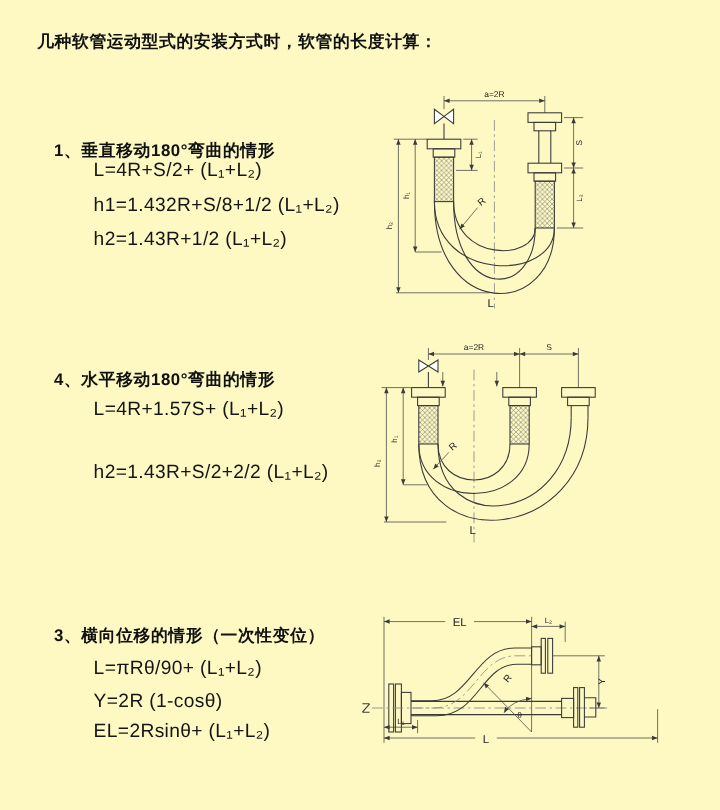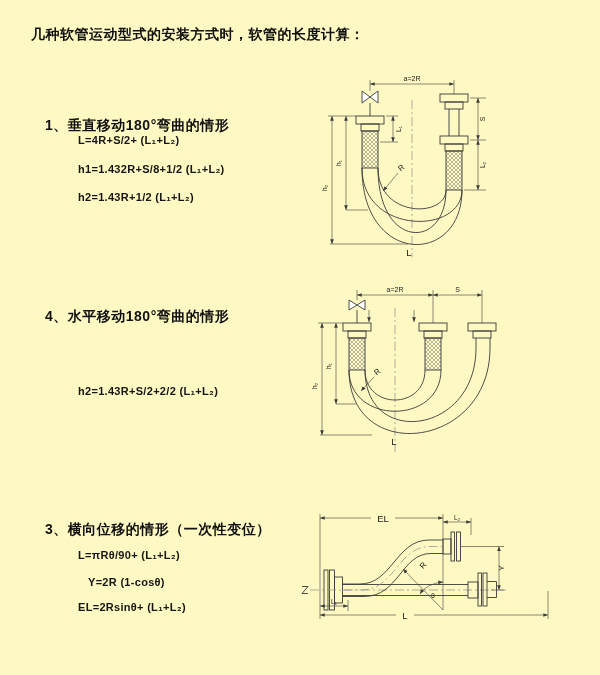--- a/index.html
+++ b/index.html
@@ -1,20 +1,20 @@
 <!DOCTYPE html>
 <html><head>
 <meta charset="utf-8">
 <style>
   html,body{margin:0;padding:0;background:#fff;}
   .page{position:relative;width:600px;height:675px;background:#fef9c3;overflow:hidden;
         font-family:"Liberation Sans","DejaVu Sans",sans-serif;color:#1a1a1a;padding-left:14px;}
   .abs{position:absolute;white-space:nowrap;}
   .cn{font-size:14px;font-weight:bold;letter-spacing:.5px;color:#111;}
-  .fm{font-size:11px;font-weight:bold;letter-spacing:.3px;color:#151515;}
+  .fm{font-size:16px;font-weight:normal;letter-spacing:.3px;color:#151515;}
   svg.diagram{position:absolute;overflow:visible;}
   svg text{font-family:"Liberation Sans","DejaVu Sans",sans-serif;fill:#222;}
   .t65{font-size:6.5px;} .t7{font-size:7px;} .t8{font-size:8px;} .t9{font-size:9.5px;}
   .ln{stroke:#3b3b3b;stroke-width:.9;fill:none;}
   .dim{stroke:#4a4a4a;stroke-width:.65;fill:none;}
   .cl{stroke:#8c8c8c;stroke-width:.7;fill:none;stroke-dasharray:9 3 2 3;}
   .hatch{fill:url(#hx);stroke:#3b3b3b;stroke-width:.9;}
   .wf{fill:#fff;stroke:#3b3b3b;stroke-width:.9;}
 </style>
 </head>
@@ -82,20 +82,21 @@
     <text class="t65" transform="rotate(-90 29 93)" x="29" y="93" text-anchor="middle">h₁</text>
     <text class="t65" transform="rotate(-90 15 118)" x="15" y="118" text-anchor="middle">h₂</text>
 
     <line class="dim" x1="86" y1="103" x2="71" y2="121" marker-end="url(#ar)"></line>
     <text class="t8" transform="rotate(-40 91 100)" x="91" y="100" text-anchor="middle">R</text>
 
     <text class="t9" x="97" y="186" text-anchor="middle">L</text>
   </svg>
 
   <div class="abs cn" style="left:45px;top:308px">4、水平移动180°弯曲的情形</div>
+  <div class="abs fm" style="left:78px;top:333px">L=4R+1.57S+ (L₁+L₂)</div>
   <div class="abs fm" style="left:78px;top:385px">h2=1.43R+S/2+2/2 (L₁+L₂)</div>
 
   <svg class="diagram" style="left:310px;top:280px" width="290" height="180" viewBox="0 0 290 180">
     <path class="cl" d="M85,28 V172"></path>
 
     <path class="dim" d="M47,10 V20 M123,10 V43 M172,10 V43"></path>
     <line class="dim" x1="47" y1="15" x2="123" y2="15" marker-start="url(#ar)" marker-end="url(#ar)"></line>
     <line class="dim" x1="123" y1="15" x2="172" y2="15" marker-start="url(#ar)" marker-end="url(#ar)"></line>
     <text class="t7" x="85" y="12" text-anchor="middle">a=2R</text>
     <text class="t7" x="147.5" y="12" text-anchor="middle">S</text>
@@ -130,21 +131,21 @@
     <text class="t65" transform="rotate(-90 7 106)" x="7" y="106" text-anchor="middle">h₂</text>
 
     <line class="dim" x1="64" y1="97" x2="51" y2="111" marker-end="url(#ar)"></line>
     <text class="t8" transform="rotate(-40 69 94)" x="69" y="94" text-anchor="middle">R</text>
 
     <text class="t9" x="84" y="165" text-anchor="middle">L</text>
   </svg>
 
   <div class="abs cn" style="left:45px;top:521px">3、横向位移的情形（一次性变位）</div>
   <div class="abs fm" style="left:78px;top:549px">L=πRθ/90+ (L₁+L₂)</div>
-  <div class="abs fm" style="left:88px;top:576px">Y=2R (1-cosθ)</div>
+  <div class="abs fm" style="left:78px;top:576px">Y=2R (1-cosθ)</div>
   <div class="abs fm" style="left:78px;top:601px">EL=2Rsinθ+ (L₁+L₂)</div>
 
   <svg class="diagram" style="left:298px;top:503px" width="300" height="155" viewBox="0 0 300 155">
 
     <path class="dim" d="M22,11 V116 M145,11 V107 M173,15 V32 M250,88 V116 M50,97 V108"></path>
 
     <line class="dim" x1="22" y1="15" x2="73" y2="15" marker-start="url(#ar)"></line>
     <line class="dim" x1="97" y1="15" x2="145" y2="15" marker-end="url(#ar)"></line>
     <text class="t9" x="85" y="18.5" text-anchor="middle">EL</text>
 

